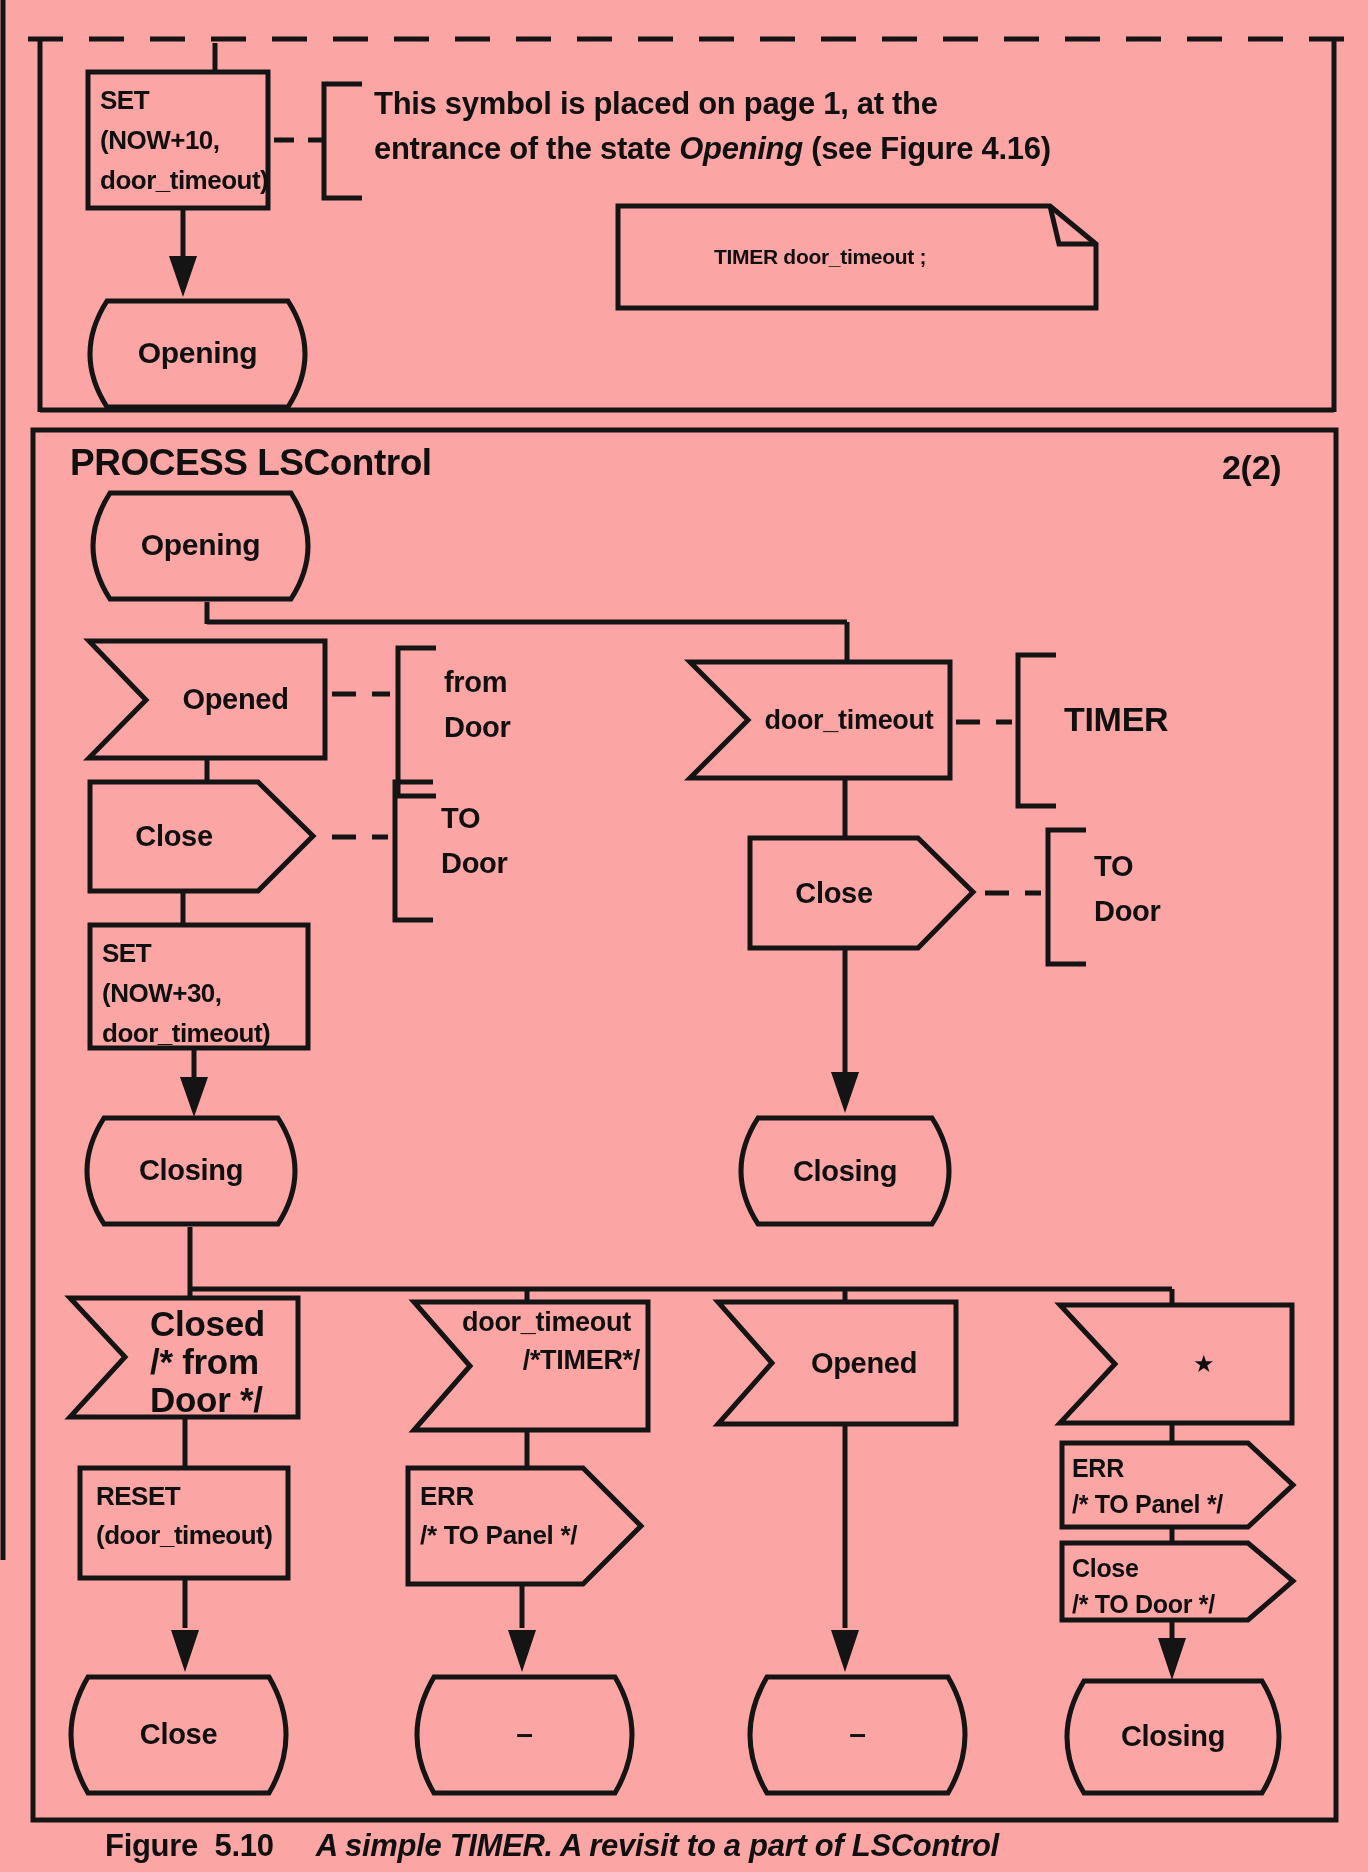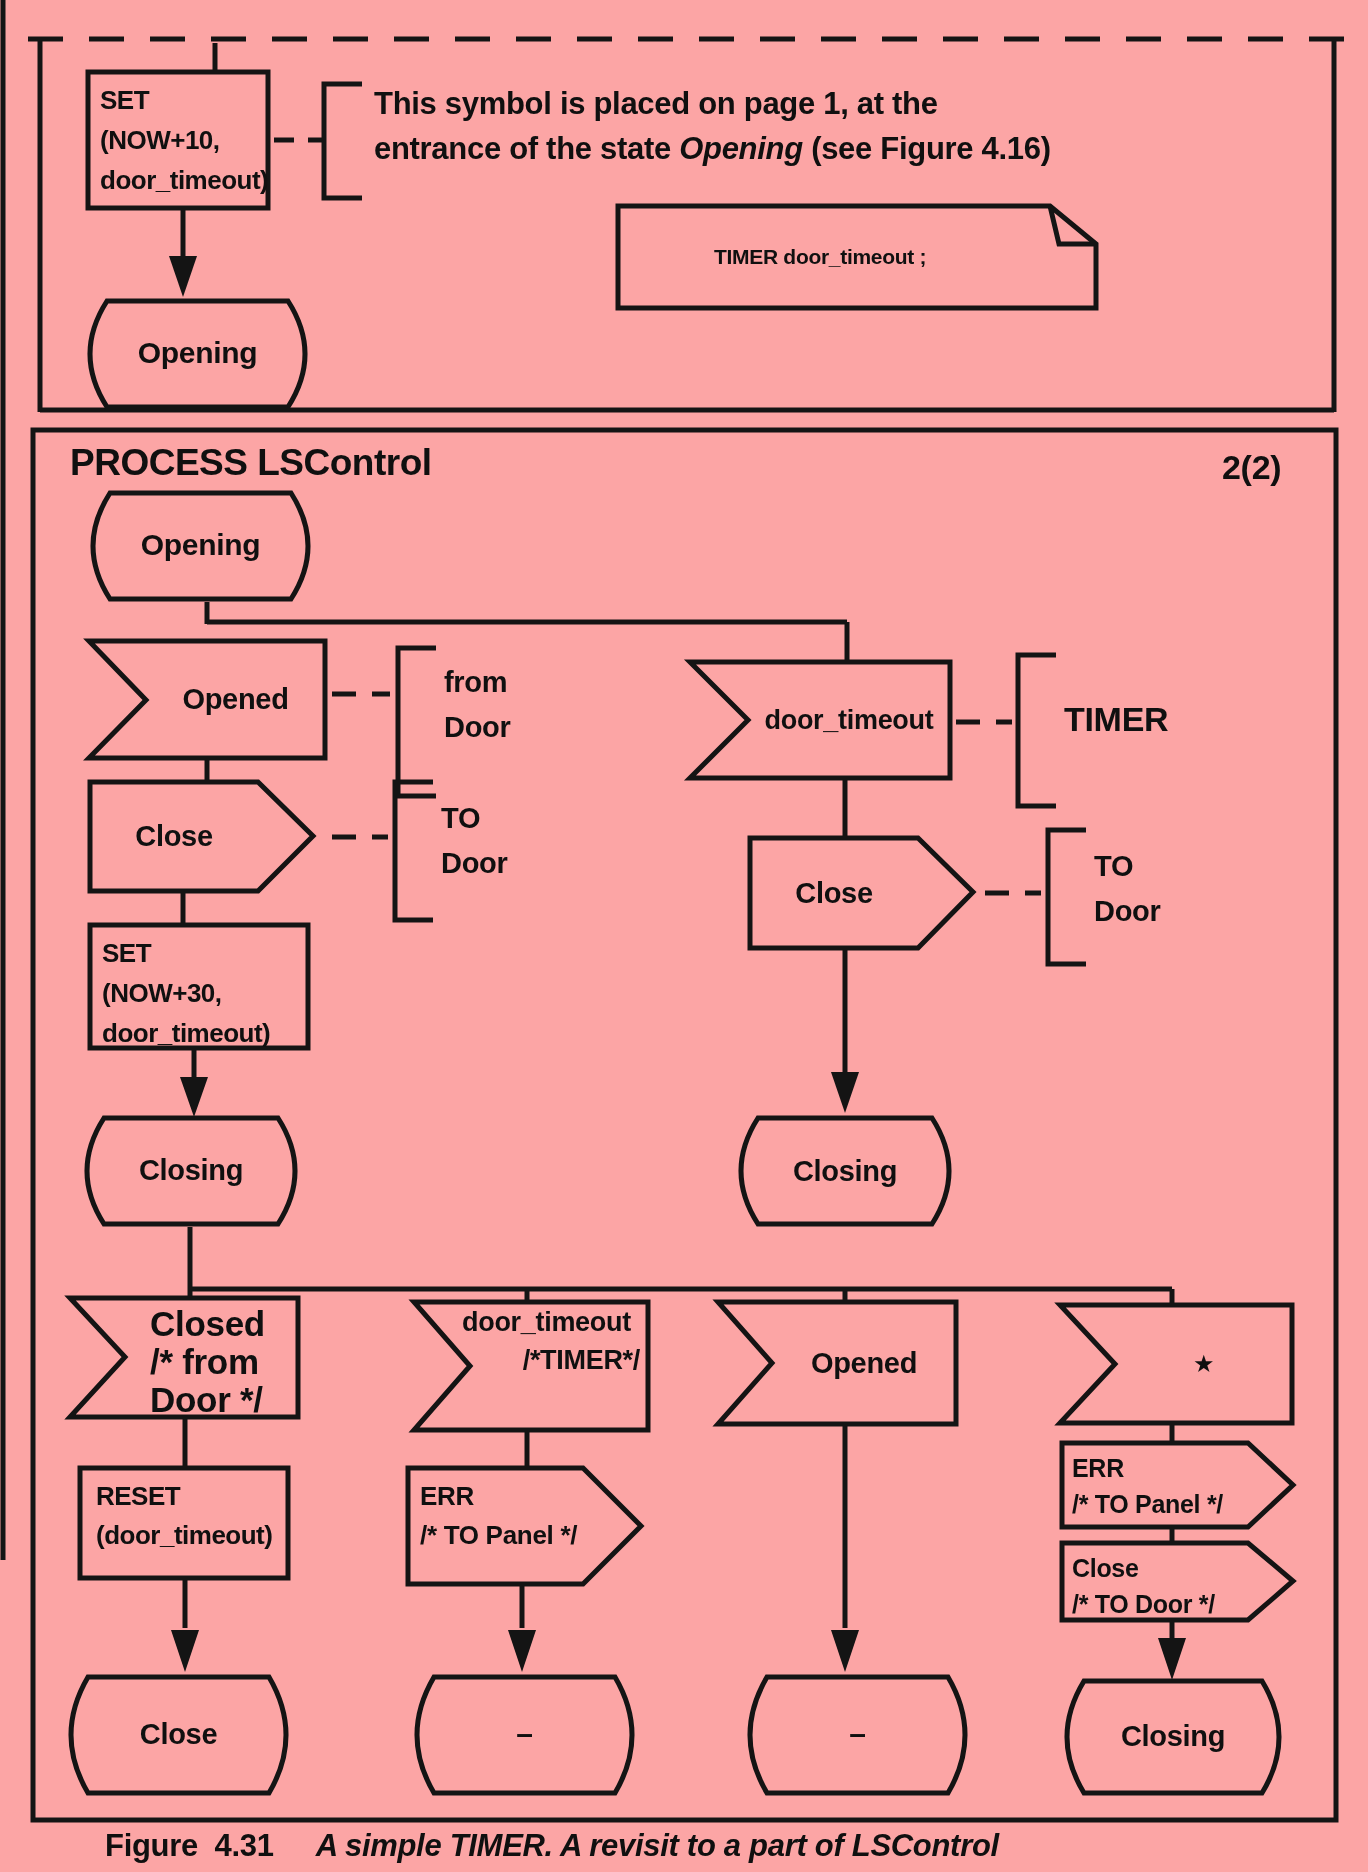--- a/index.html
+++ b/index.html
@@ -179,15 +179,15 @@
   <div class="t c" style="left:772px;top:1302px;width:184px;height:122px;font-size:29px;">Opened</div>
   <div class="t c" style="left:745px;top:1674px;width:225px;height:120px;font-size:30px;">–</div>
 
   <div class="t c star" style="left:1115px;top:1305px;width:177px;height:118px;font-size:24px;">★</div>
   <div class="t" style="left:1072px;top:1450px;font-size:25px;line-height:36px;">ERR
 /* TO Panel */</div>
   <div class="t" style="left:1072px;top:1550px;font-size:25px;line-height:36px;">Close
 /* TO Door */</div>
   <div class="t c" style="left:1062px;top:1678px;width:222px;height:116px;font-size:29px;">Closing</div>
 
-  <div class="t nowrap" style="left:105px;top:1828px;font-size:31px;"><span style="white-space:pre;">Figure  4.31</span><span class="it" style="margin-left:42px;margin-top:22px;">A simple TIMER. A revisit to a part of LSControl</span></div>
+  <div class="t nowrap" style="left:105px;top:1828px;font-size:31px;"><span style="white-space:pre;">Figure  5.10</span><span class="it" style="margin-left:42px;margin-top:22px;">A simple TIMER. A revisit to a part of LSControl</span></div>
 
 </div>
 
 </body></html>

